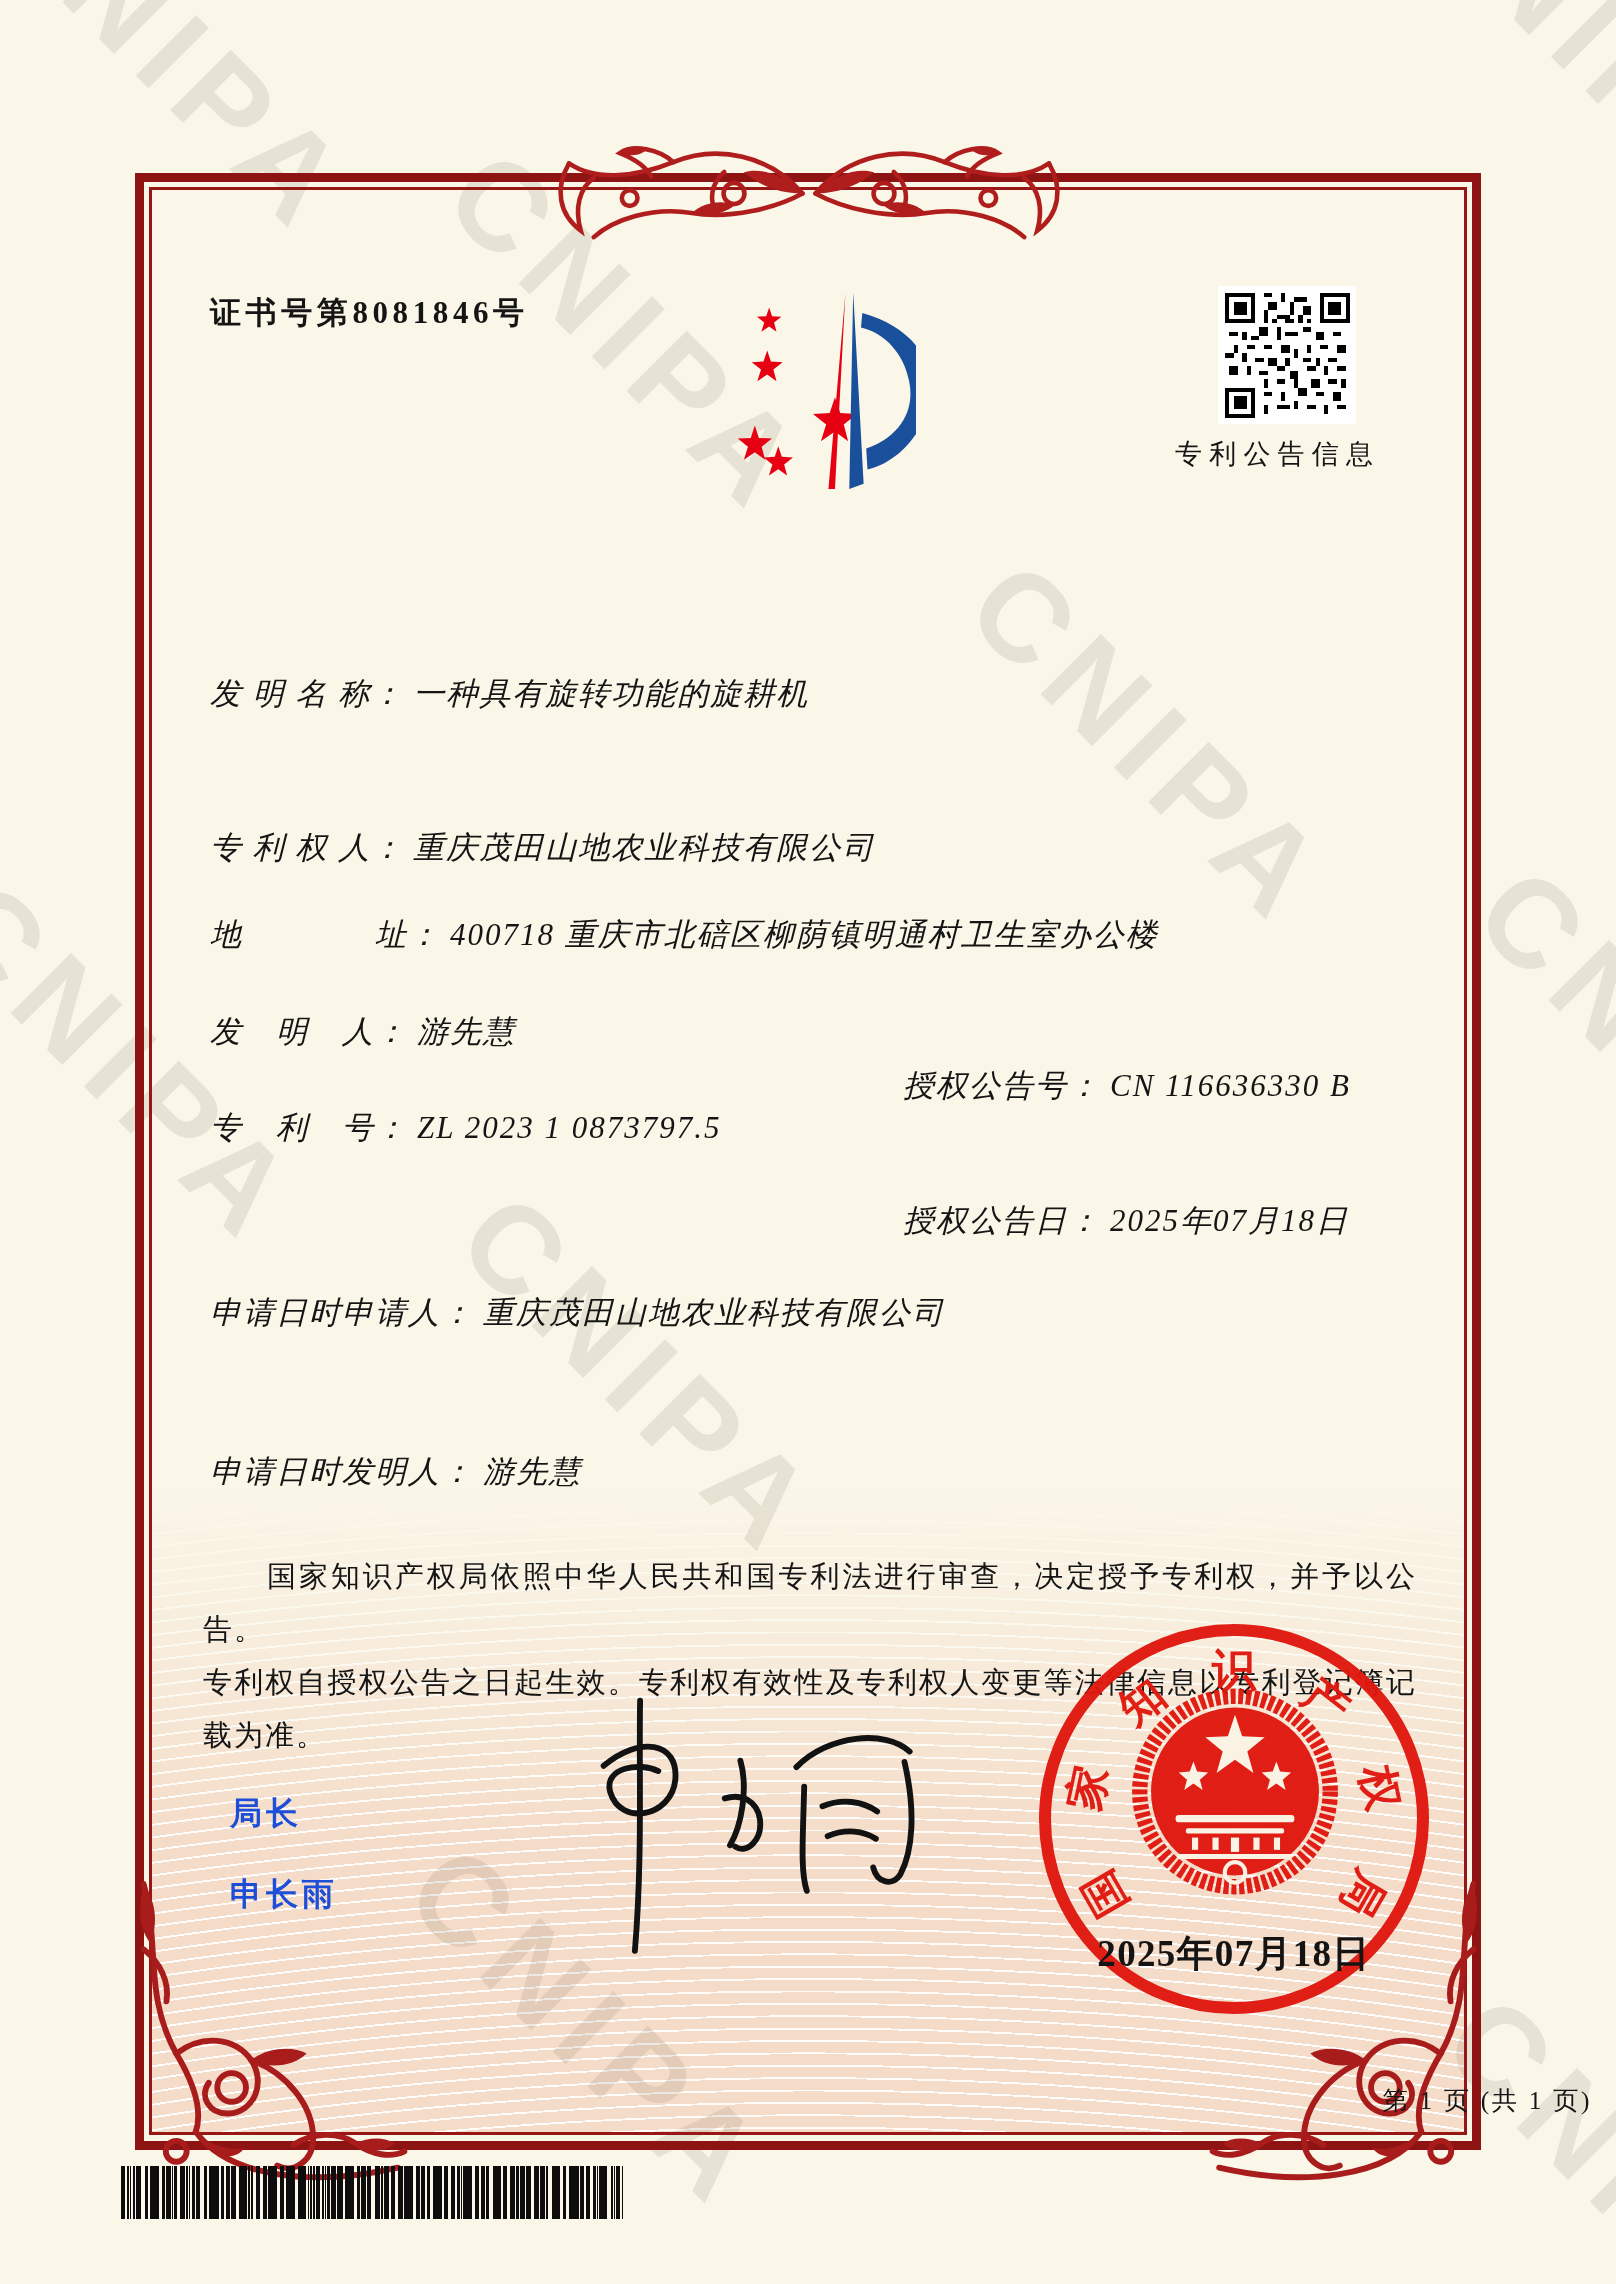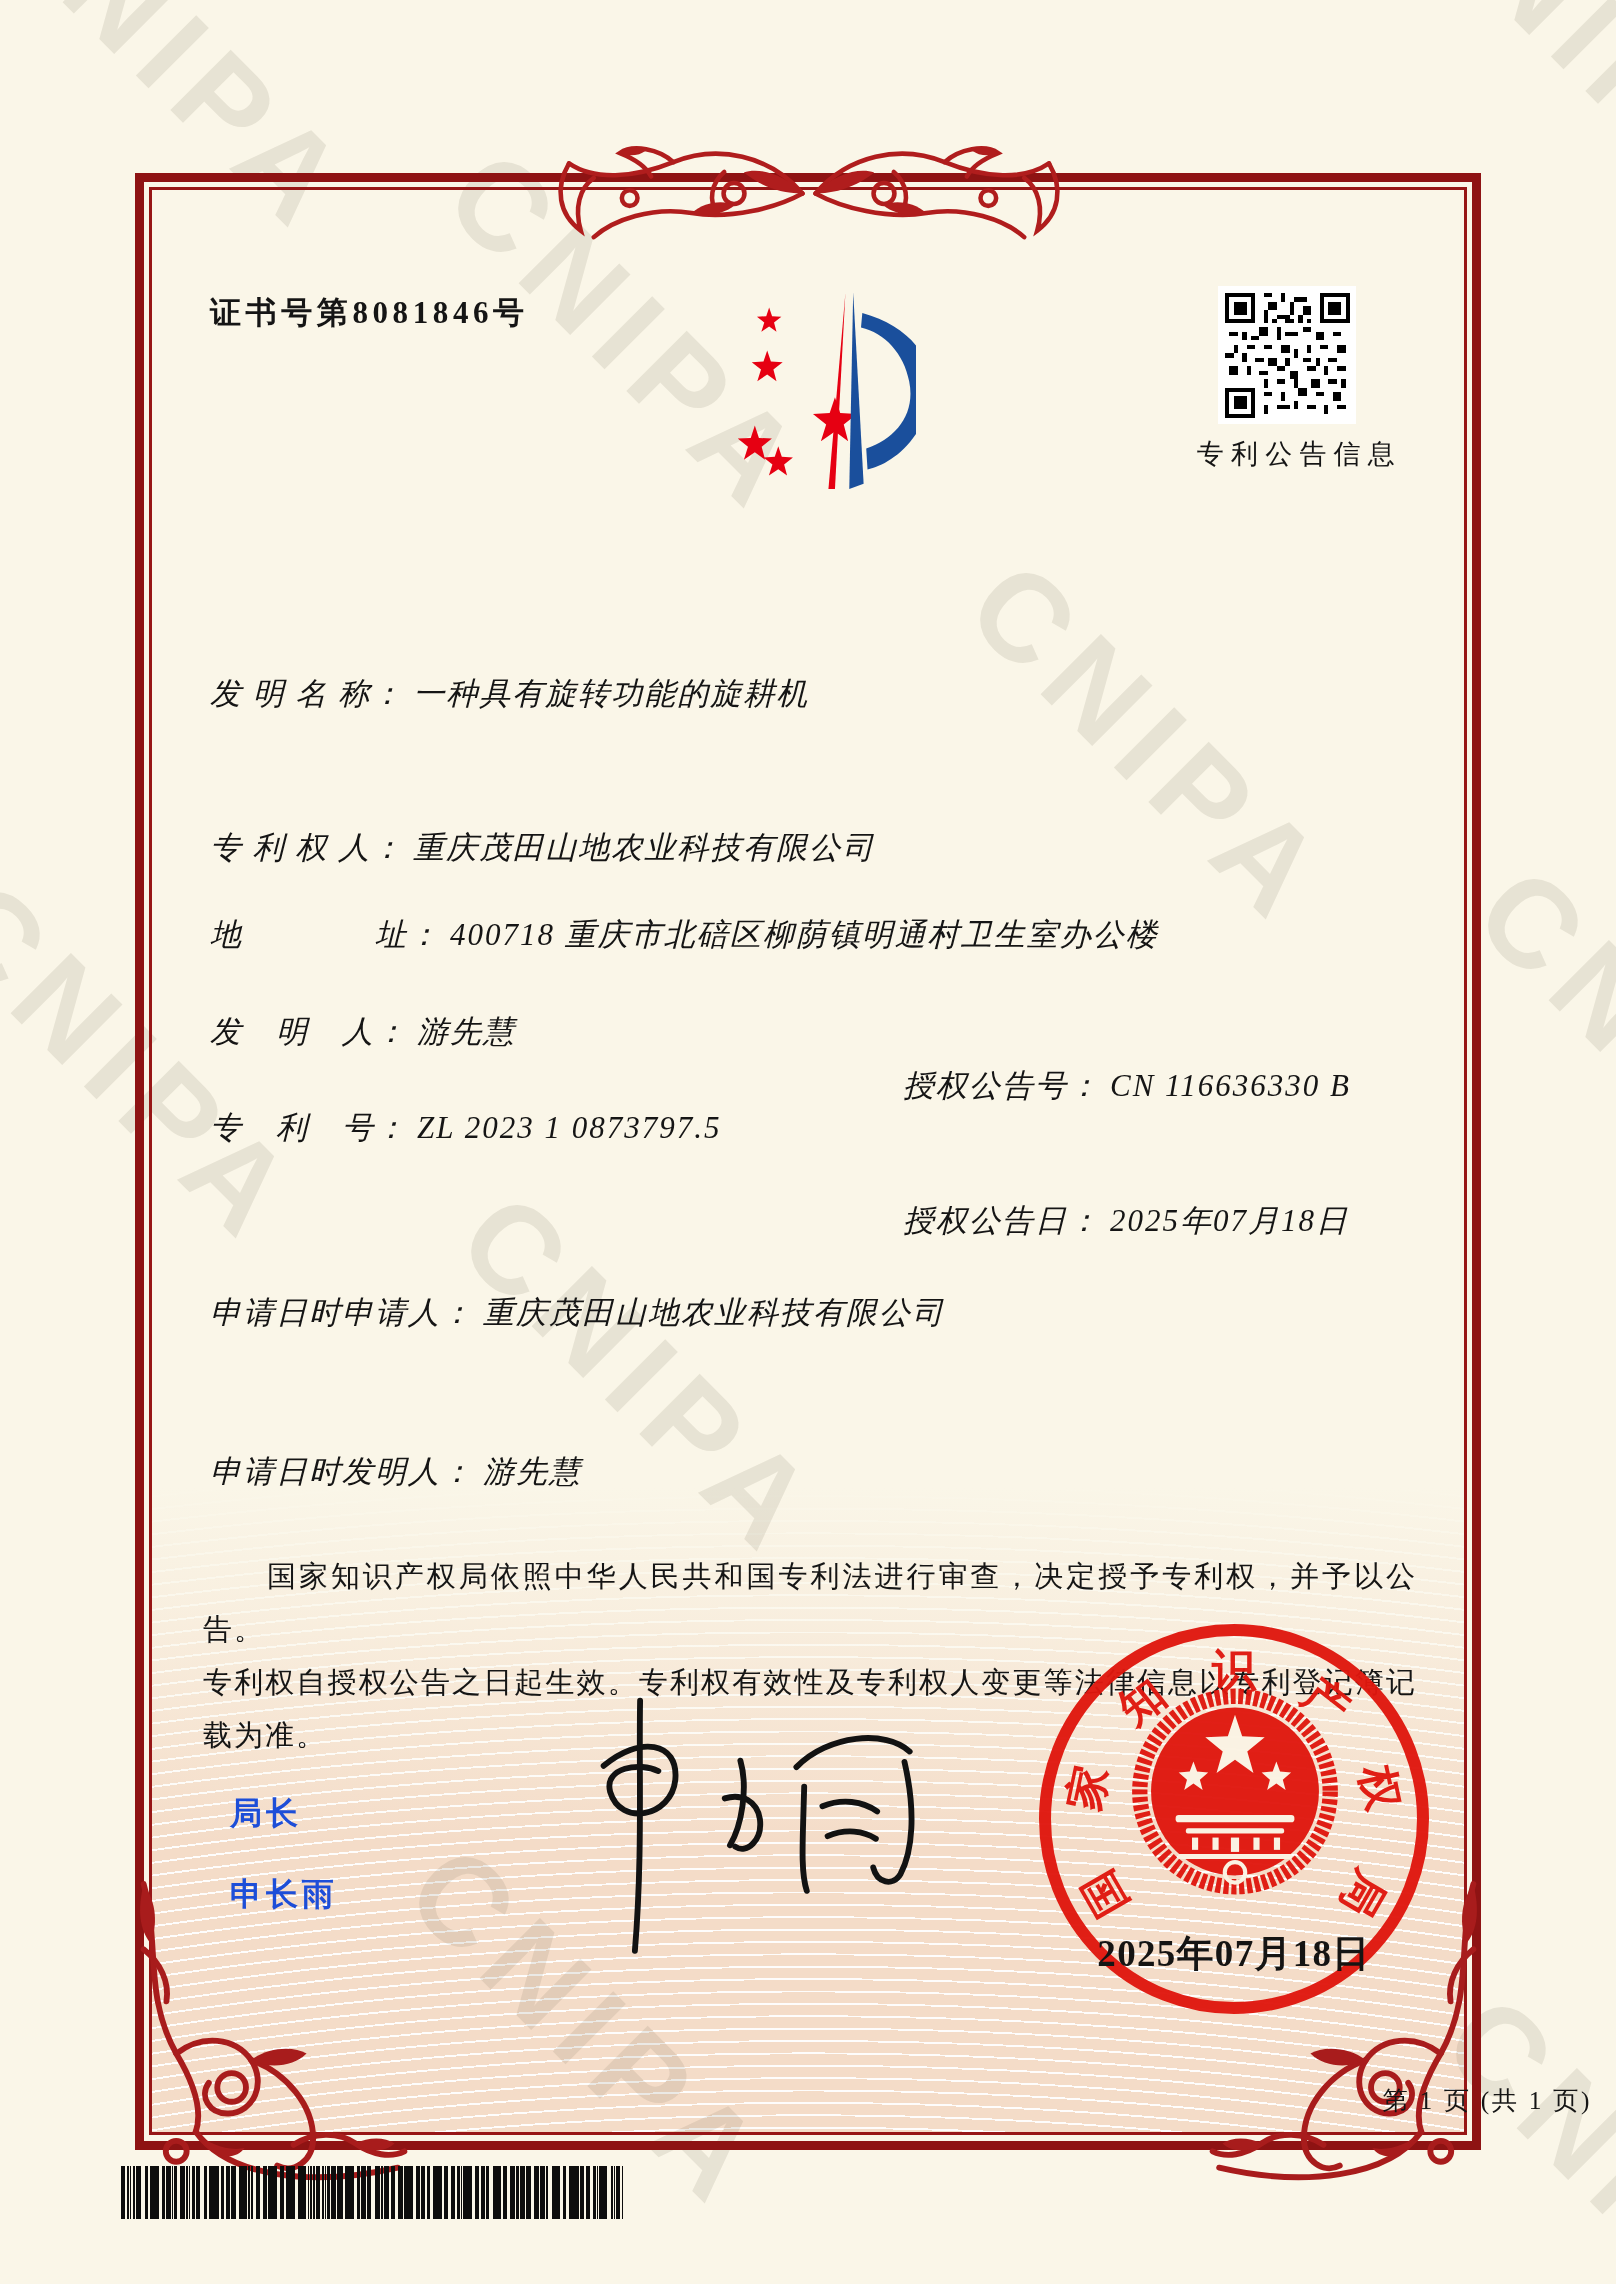--- a/index.html
+++ b/index.html
@@ -53,21 +53,21 @@
     position:absolute;left:210px;top:292px;
     font-size:31px;letter-spacing:4.6px;z-index:10;font-weight:bold;
   }
   .logo{position:absolute;left:707px;top:274px;width:209px;height:228px;z-index:10;}
   .qr-box{
     position:absolute;left:1218px;top:286px;width:138px;height:138px;
     background:#ffffff;z-index:10;padding:6.5px;box-sizing:border-box;
   }
   .qr-caption{
     position:absolute;left:1175px;top:436px;width:227px;
-    text-align:right;font-size:27px;letter-spacing:7.2px;z-index:10;
+    text-align:left;font-size:27px;letter-spacing:7.2px;z-index:10;
   }
   .title{
     position:absolute;left:0;top:497px;width:100%;
     text-align:center;font-size:65px;font-weight:bold;
     letter-spacing:38px;text-indent:38px;z-index:10;
   }
 
   
   .row{position:absolute;left:210px;font-size:31px;letter-spacing:2px;z-index:10;white-space:nowrap;font-style:italic;}
   .row .lbl{display:inline-block;}

